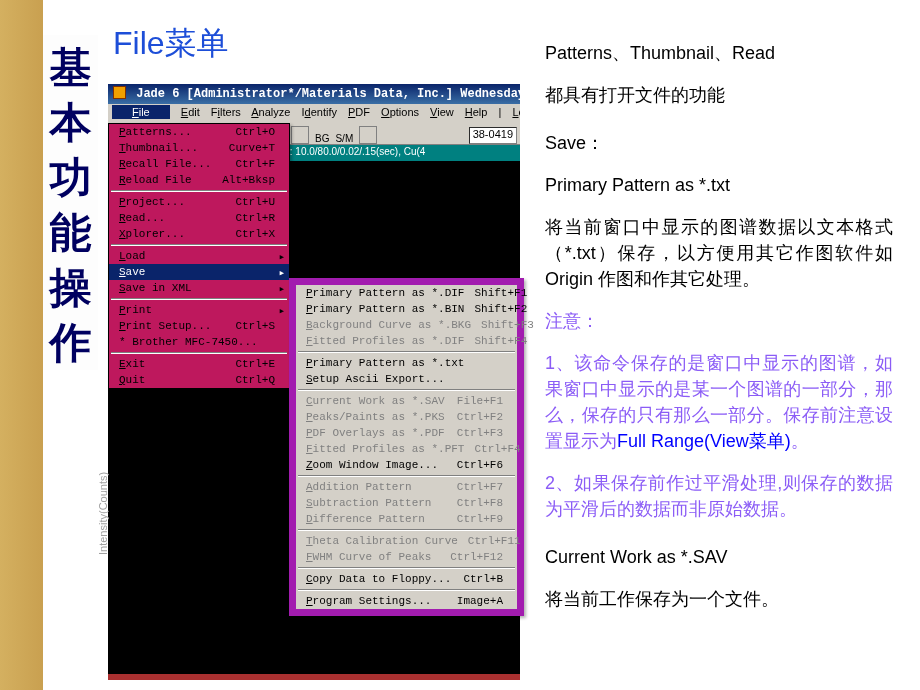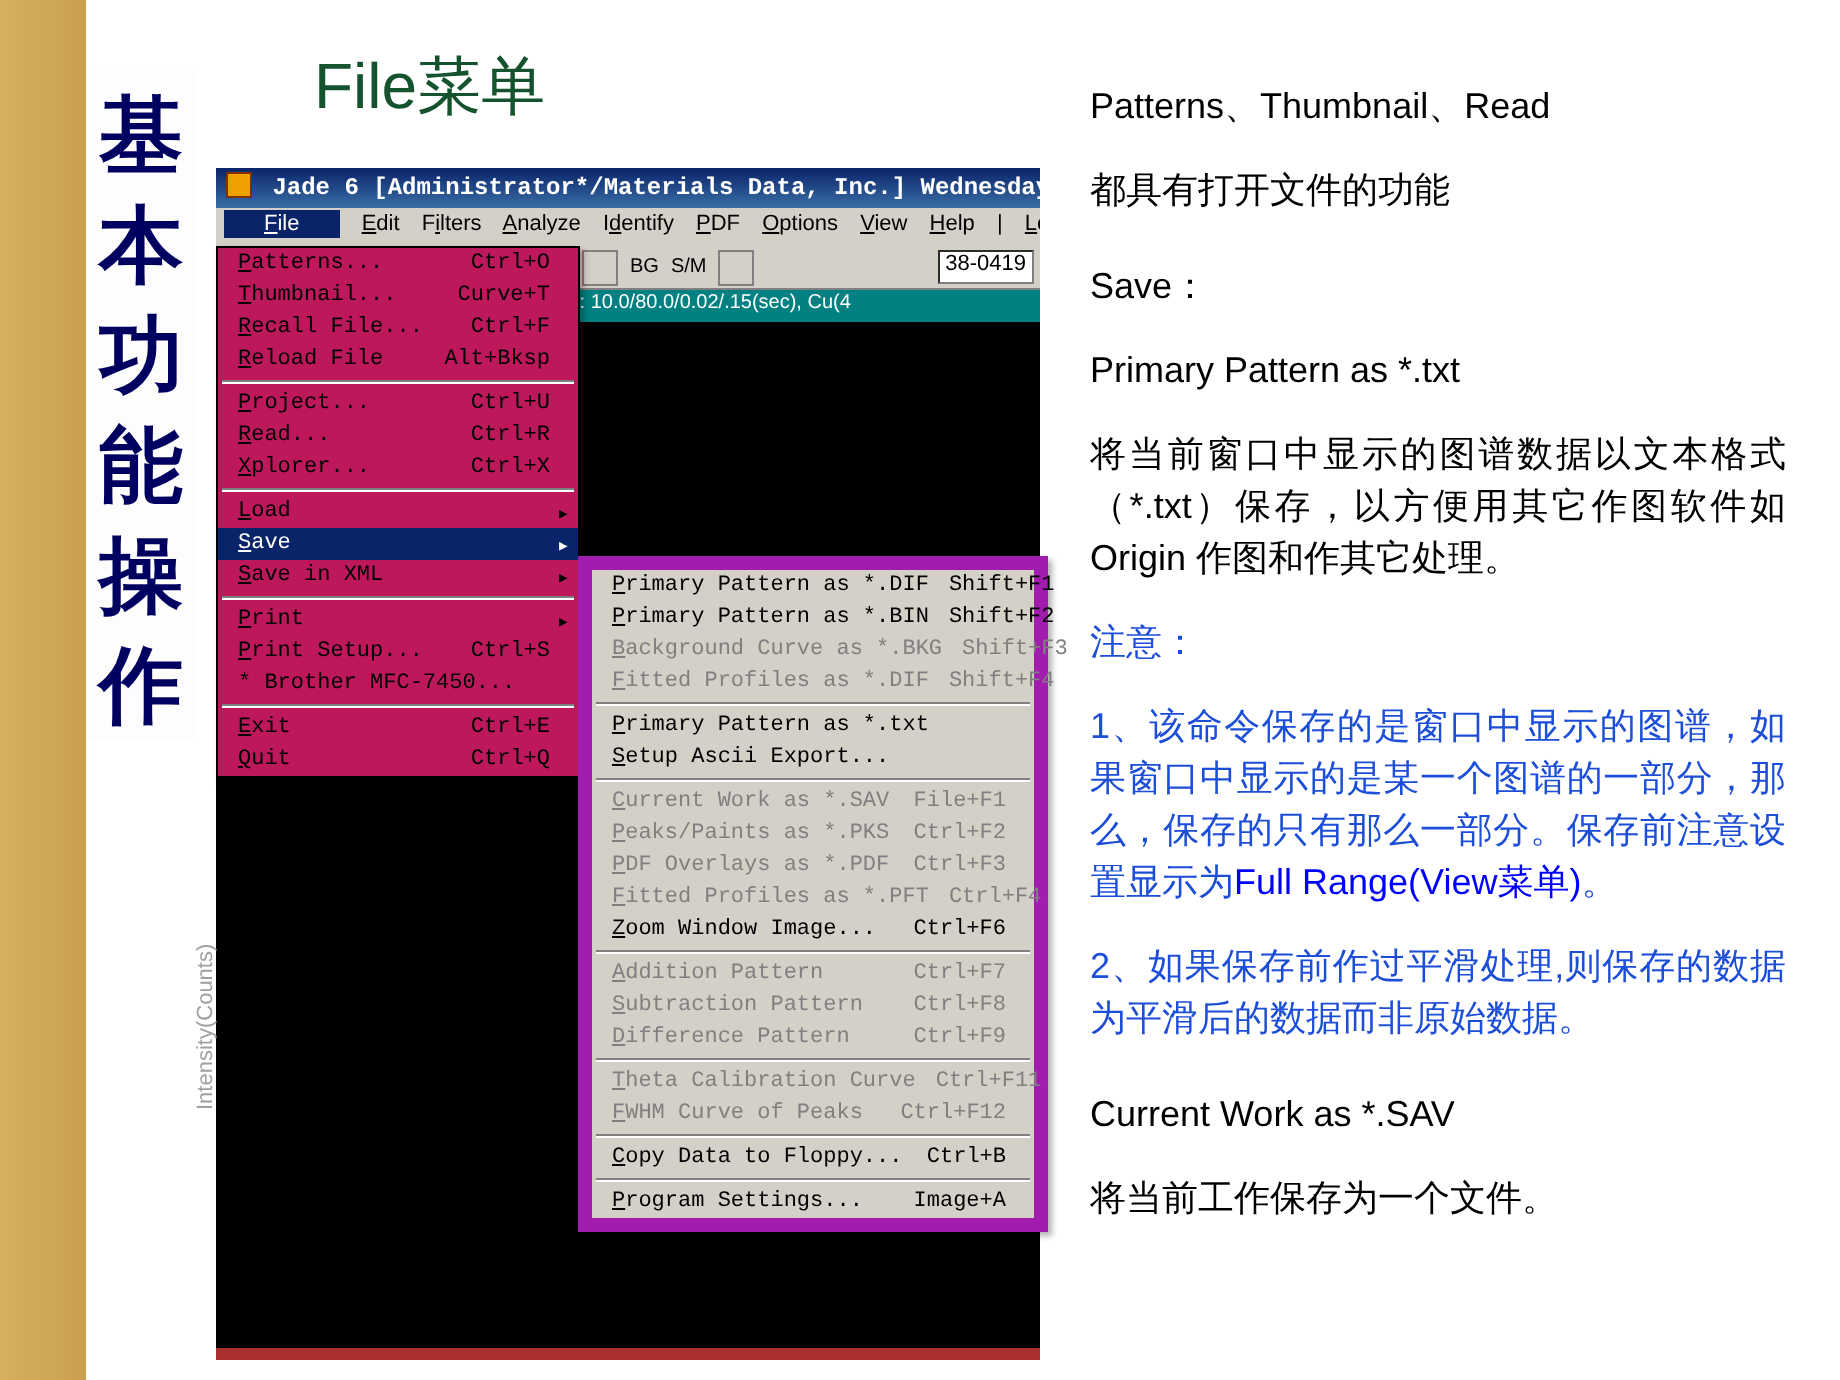--- a/index.html
+++ b/index.html
@@ -30,22 +30,21 @@
       font-weight: bold;
       text-align: center;
       line-height: 55px;
       padding-top: 5px;
     }
     .page-title {
       position: absolute;
       left: 113px;
       top: 22px;
       font-size: 32px;
-      color: #14532d;
-      margin-left: 44px;
+      color: #1d4ed8;
     }
     .app-window {
       position: absolute;
       left: 108px;
       top: 84px;
       width: 412px;
       height: 596px;
     }
     .title-bar {
       background: linear-gradient(#0a246a, #3a6ea5);
@@ -83,21 +82,21 @@
     .menu-bar .active {
       background: #0a246a;
       color: #fff;
       padding: 1px 20px;
     }
     .toolbar {
       background: #d4d0c8;
       height: 22px;
       border-bottom: 1px solid #808080;
       display: flex;
-      align-items: center;
+      align-items: flex-end;
       padding: 0 3px;
       gap: 2px;
     }
     .toolbar .tb-btn {
       width: 18px;
       height: 18px;
       border: 1px solid #808080;
       background: #d4d0c8;
       display: inline-block;
     }
@@ -209,21 +208,21 @@
       position: absolute;
       left: 529px;
       top: 24px;
       width: 380px;
       font-family: Arial, "Microsoft YaHei", sans-serif;
       font-size: 18px;
       line-height: 26px;
       color: #000;
     }
     .right-text .just { text-align: justify; }
-    .right-text .red { color: #1d4ed8; }
+    .right-text .red { color: #8b5cf6; }
     .right-text .blue { color: #0000ff; }
     .right-text p { margin: 16px; }
     .right-text .sect { margin-top: 22px; }
   </style>
 </head>
 <body>
 
 <div class="gold-bar"></div>
 
 <div class="vertical-title">

